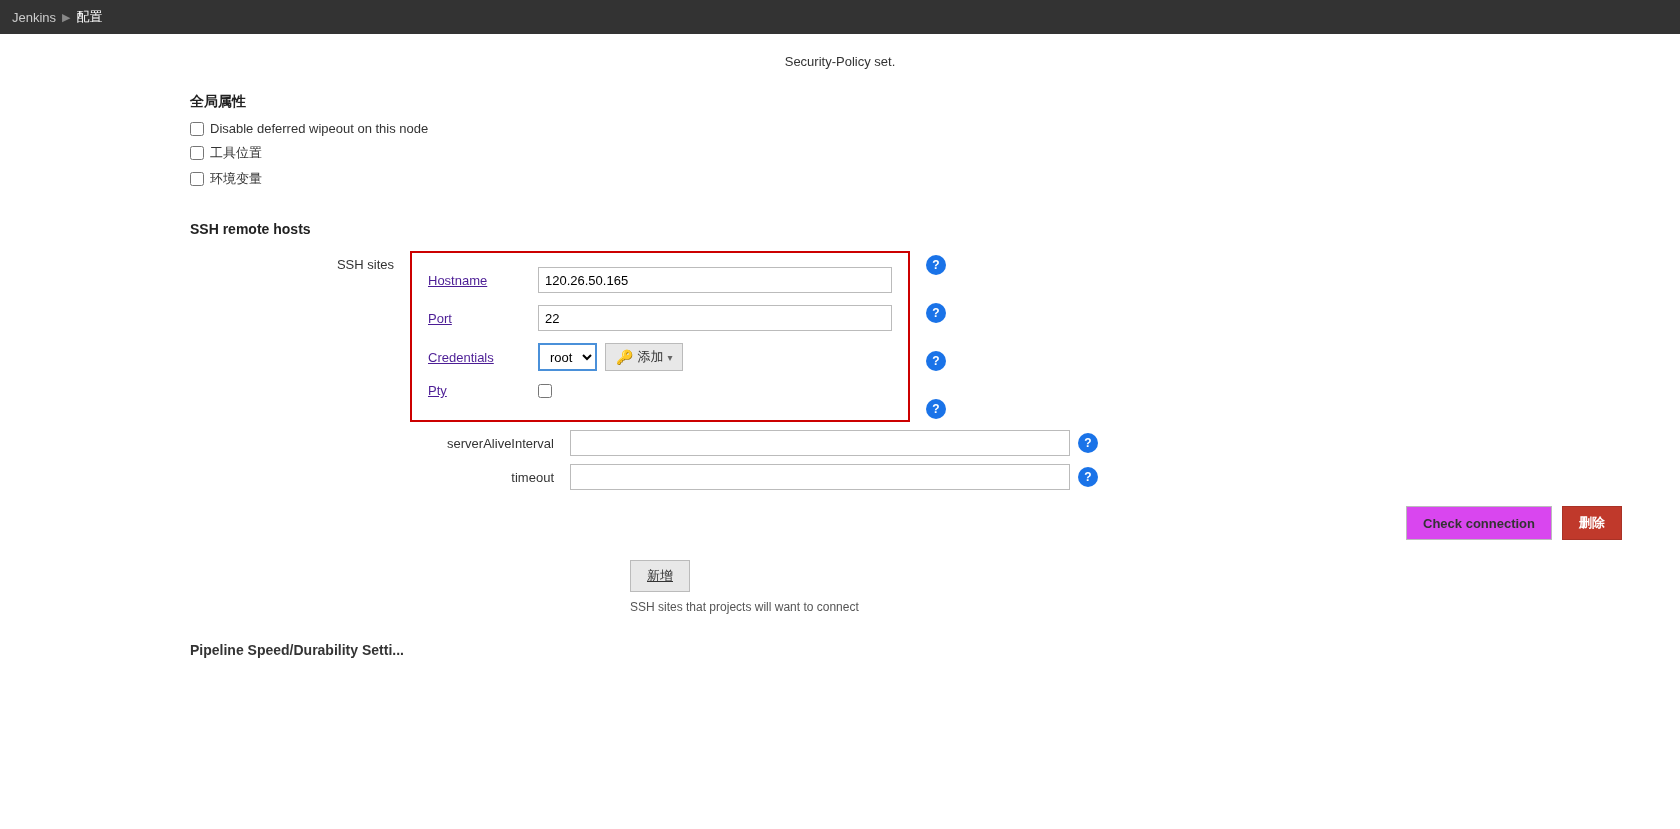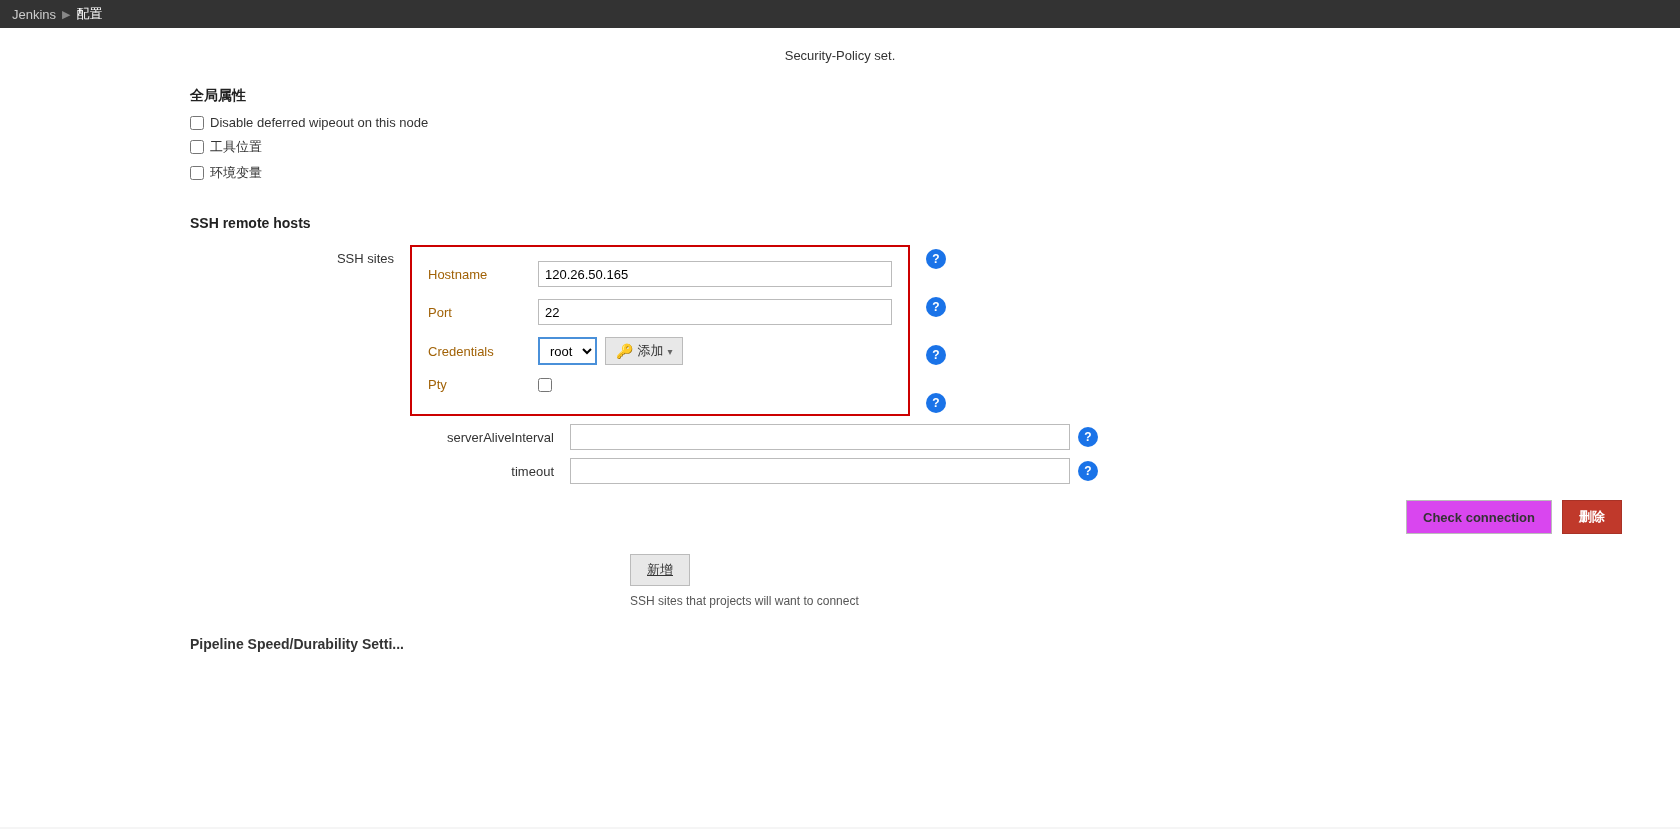--- a/index.html
+++ b/index.html
@@ -6,21 +6,21 @@
     body {
       font-family: -apple-system, BlinkMacSystemFont, "Segoe UI", Helvetica, Arial, sans-serif;
       font-size: 13px;
       background: #f5f5f5;
       color: #333;
     }
 
     
     .topbar {
       background: #333;
-      height: 28px;
+      height: 34px;
       display: flex;
       align-items: center;
       padding: 0 12px;
       color: #fff;
       font-size: 13px;
     }
     .topbar .breadcrumb {
       display: flex;
       align-items: center;
       gap: 6px;
@@ -117,21 +117,22 @@
 
     .field-row {
       display: flex;
       align-items: center;
       margin-bottom: 12px;
     }
     .field-row:last-child { margin-bottom: 8px; }
     .field-label {
       min-width: 110px;
       font-size: 13px;
-      color: #a16207;
+      color: #4c1d95;
+      text-decoration: underline;
     }
     .field-input {
       flex: 1;
       height: 26px;
       border: 1px solid #bbb;
       padding: 3px 6px;
       font-size: 13px;
       background: #fff;
       outline: none;
     }

